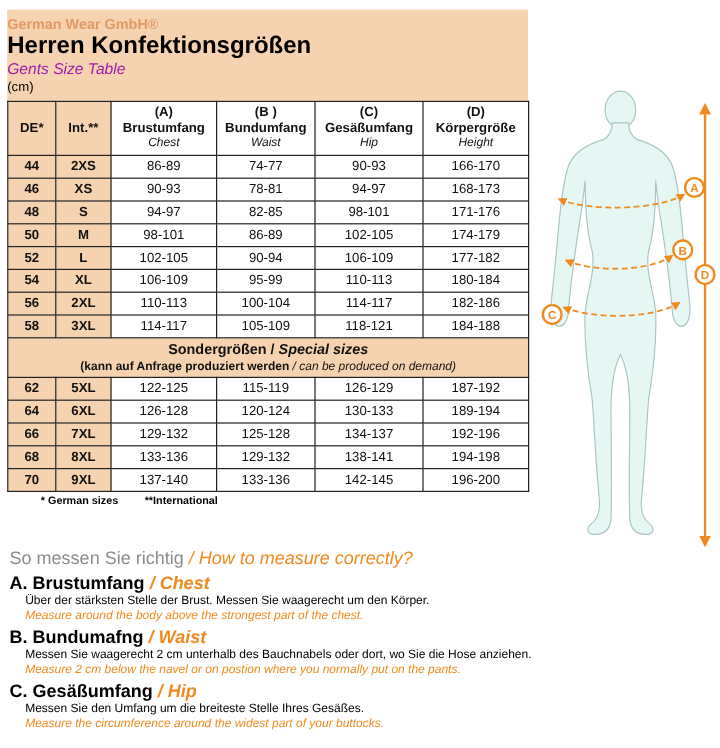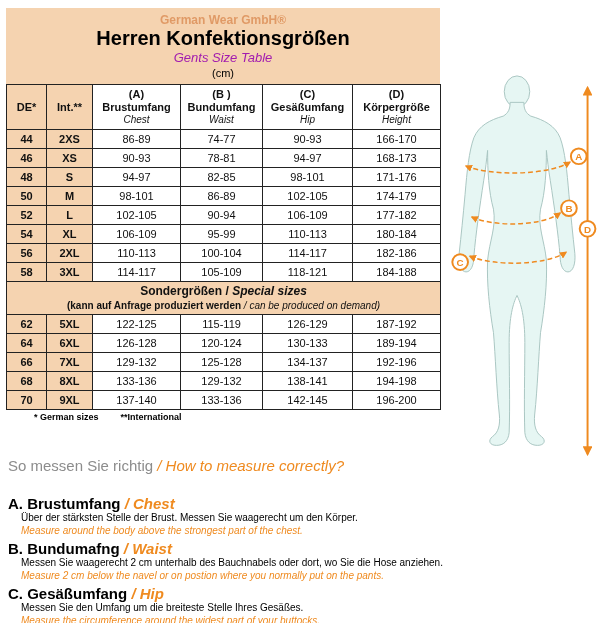--- a/index.html
+++ b/index.html
@@ -1,21 +1,21 @@
 <!DOCTYPE html>
 <html><head>
 <meta charset="utf-8">
 <style>
   html,body{margin:0;padding:0;background:#fff;}
   body{width:600px;height:623px;font-family:"Liberation Sans",sans-serif;color:#111;}
   .page{position:relative;width:600px;height:623px;overflow:hidden;background:#fff;}
 
   
   .table-col{position:absolute;left:6px;top:8px;width:434px;}
-  .title-band{background:#f5d3b0;text-align:center;padding:5px 0 4px 0;}
+  .title-band{background:#f5d3b0;padding:5px 0 4px 0;}
   .brand{font-size:12px;font-weight:bold;color:#e09a66;line-height:15px;}
   .title-de{font-size:20px;font-weight:bold;line-height:21px;color:#000;}
   .title-en{font-size:13px;font-style:italic;line-height:17px;color:#a21caf;}
   .unit{font-size:11px;line-height:14px;color:#000;}
 
   table{border-collapse:collapse;width:100%;table-layout:fixed;}
   th,td{border:1px solid #222;text-align:center;vertical-align:middle;padding:0 2px;}
   th{font-size:11px;}
   td{font-size:11px;height:18px;}
   .peach{background:#f5d3b0;text-align:center;}
@@ -34,21 +34,21 @@
   .sp-line2 .b2{font-weight:bold;}
   .sp-line2 .i2{font-style:italic;margin-top:31px;}
 
   .footnote{margin-top:2px;padding-left:28px;font-size:9px;color:#000;display:flex;gap:22px;font-weight:bold;}
 
   
   .figure-wrap{position:absolute;left:434px;top:72px;width:166px;height:392px;}
 
   
   .measure{position:absolute;left:8px;top:456px;width:586px;}
-  .m-heading{font-size:15px;line-height:20px;margin-bottom:21px;}
+  .m-heading{font-size:15px;line-height:20px;margin-bottom:4px;}
   .m-h-de{color:#8c8c8c;}
   .m-h-en{color:#ef8a1f;font-style:italic;}
   .m-item{margin-bottom:5px;}
   .m-label{font-size:15px;font-weight:bold;line-height:14px;color:#000;}
   .m-en{color:#ef8a1f;font-style:italic;font-weight:bold;}
   .m-text-de{font-size:10px;line-height:13px;color:#000;padding-left:13px;}
   .m-text-en{font-size:10px;line-height:13px;color:#ef8a1f;font-style:italic;padding-left:13px;}
 </style>
 </head>
 <body>

